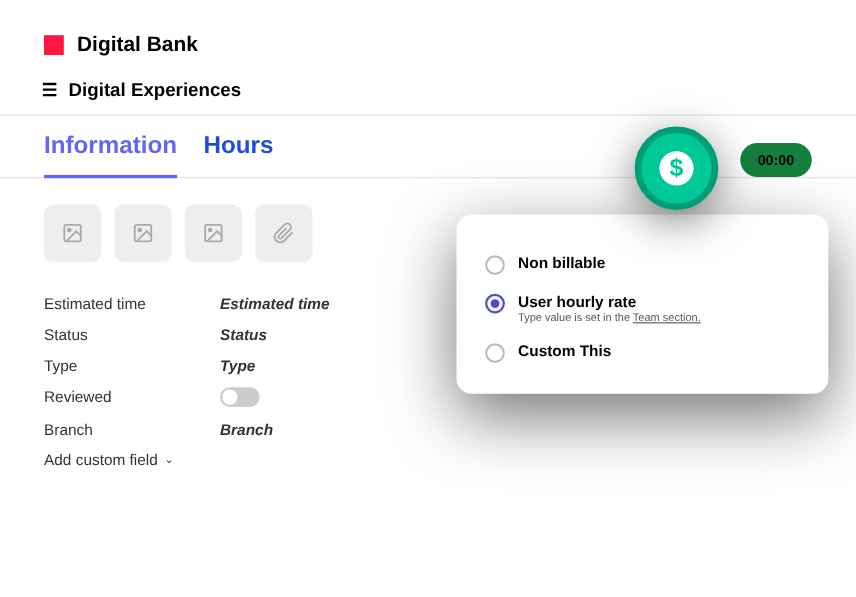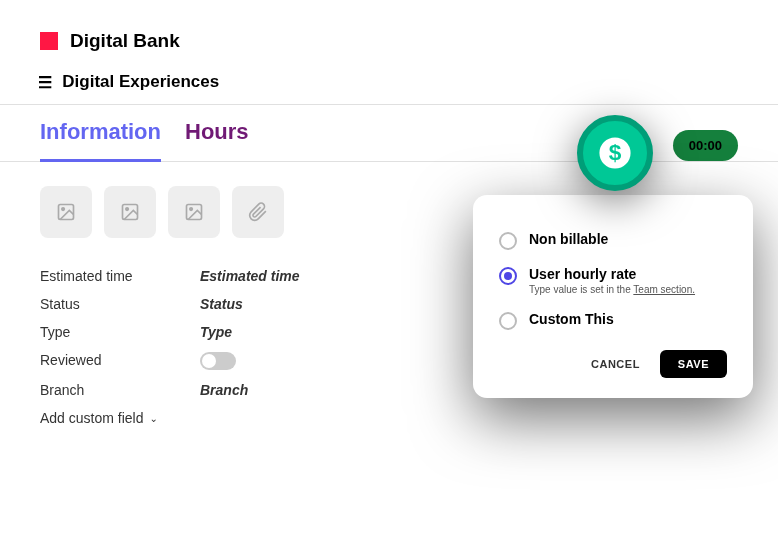--- a/index.html
+++ b/index.html
@@ -5,36 +5,36 @@
     * { box-sizing: border-box; margin: 0; padding: 0; }
     body { font-family: -apple-system, BlinkMacSystemFont, "Segoe UI", Arial, sans-serif; width: 778px; height: 543px; background: #fff; position: relative; }
     .header { display: flex; align-items: center; gap: 12px; padding: 30px 40px 12px 40px; }
     .logo-square { width: 18px; height: 18px; background: #ff1744; }
     .bank-name { font-size: 19px; font-weight: 700; color: #000; }
     .subheader { display: flex; align-items: center; gap: 10px; padding: 8px 40px 12px 38px; }
     .menu-icon { font-size: 16px; font-weight: 700; }
     .subheader-title { font-size: 17px; font-weight: 700; color: #000; }
     .tab-row { border-top: 1px solid #e0e0e0; border-bottom: 1px solid #e0e0e0; padding: 0 40px; display: flex; align-items: flex-end; position: relative; }
     .tabs { display: flex; gap: 24px; flex: 1; }
-    .tab { padding: 14px 0; font-size: 22px; font-weight: 700; cursor: pointer; color: #701a75; }
+    .tab { padding: 14px 0; font-size: 22px; font-weight: 700; cursor: pointer; color: #1d4ed8; }
     .tab.active { color: #6366f1; border-bottom: 3px solid #6366f1; margin-bottom: -1px; }
     .timer-badge { background: #15803d; border-radius: 20px; padding: 8px 16px; font-size: 13px; font-weight: 700; color: #000; }
     .content { padding: 24px 40px; }
     .thumb-row { display: flex; gap: 12px; margin-bottom: 24px; }
     .thumb { width: 52px; height: 52px; background: #eeeeee; border-radius: 8px; display: flex; align-items: center; justify-content: center; color: #999; cursor: pointer; }
     .fields { font-size: 14px; }
     .field-row { display: flex; padding: 6px 0; }
     .field-label { width: 160px; color: #333; }
     .field-value { flex: 1; color: #333; font-style: italic; font-weight: 600; }
     .toggle { width: 36px; height: 18px; background: #ccc; border-radius: 10px; position: relative; cursor: pointer; }
     .toggle-knob { width: 14px; height: 14px; background: #fff; border-radius: 50%; position: absolute; top: 2px; left: 2px; }
     .add-custom { display: flex; align-items: center; gap: 6px; color: #333; font-size: 14px; padding: 6px 0; cursor: pointer; }
     .chevron { font-size: 10px; }
     .dollar-circle { position: absolute; top: 115px; right: 125px; width: 76px; height: 76px; border-radius: 50%; background: #00c896; border: 6px solid #009e78; display: flex; align-items: center; justify-content: center; box-shadow: 0 10px 40px rgba(0,0,0,0.5); z-index: 20; }
-    .modal { position: absolute; top: 195px; right: 25px; width: 280px; background: #fff; border-radius: 14px; box-shadow: 0 20px 60px rgba(0,0,0,0.55); padding: 28px 26px 20px 26px; z-index: 10; }
+    .modal { position: absolute; top: 195px; right: 25px; width: 338px; background: #fff; border-radius: 14px; box-shadow: 0 20px 60px rgba(0,0,0,0.55); padding: 28px 26px 20px 26px; z-index: 10; }
     .radio-row { display: flex; gap: 12px; align-items: flex-start; padding: 8px 0; cursor: pointer; }
     .radio { width: 18px; height: 18px; border: 2px solid #bbb; border-radius: 50%; flex-shrink: 0; margin-top: 1px; display: flex; align-items: center; justify-content: center; }
     .radio.selected { border-color: #4f46e5; }
     .radio.selected::after { content: ''; width: 8px; height: 8px; background: #4f46e5; border-radius: 50%; }
     .radio-label { font-size: 14px; font-weight: 700; color: #000; }
     .radio-sublabel { font-size: 10px; color: #555; margin-top: 2px; }
     .radio-sublink { text-decoration: underline; }
     .modal-actions { display: flex; gap: 10px; justify-content: flex-end; margin-top: 12px; }
     .btn-cancel { background: none; border: none; font-size: 11px; font-weight: 700; letter-spacing: 0.5px; padding: 8px 10px; cursor: pointer; color: #333; }
     .btn-save { background: #000; border: none; color: #fff; font-size: 11px; font-weight: 700; letter-spacing: 0.5px; padding: 8px 18px; border-radius: 6px; cursor: pointer; }
@@ -142,17 +142,13 @@
       <div class="radio-label">User hourly rate</div>
       <div class="radio-sublabel"><span>Type value is set in the </span><span class="radio-sublink">Team section.</span></div>
     </div>
   </div>
   <div class="radio-row">
     <div class="radio"></div>
     <div>
         <div class="radio-label">Custom This</div>
       </div>
   </div>
-  <div class="modal-actions">
-    <button class="btn-cancel">CANCEL</button>
-    <button class="btn-save">SAVE</button>
-  </div>
 </div>
 
 </body></html>

